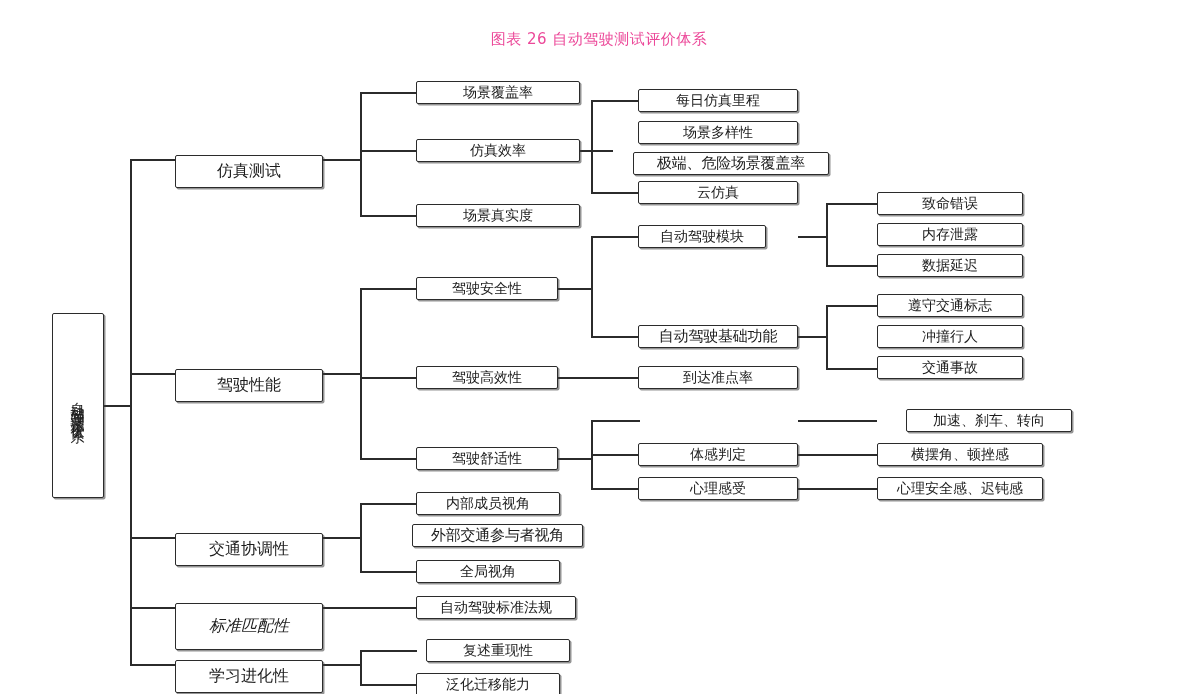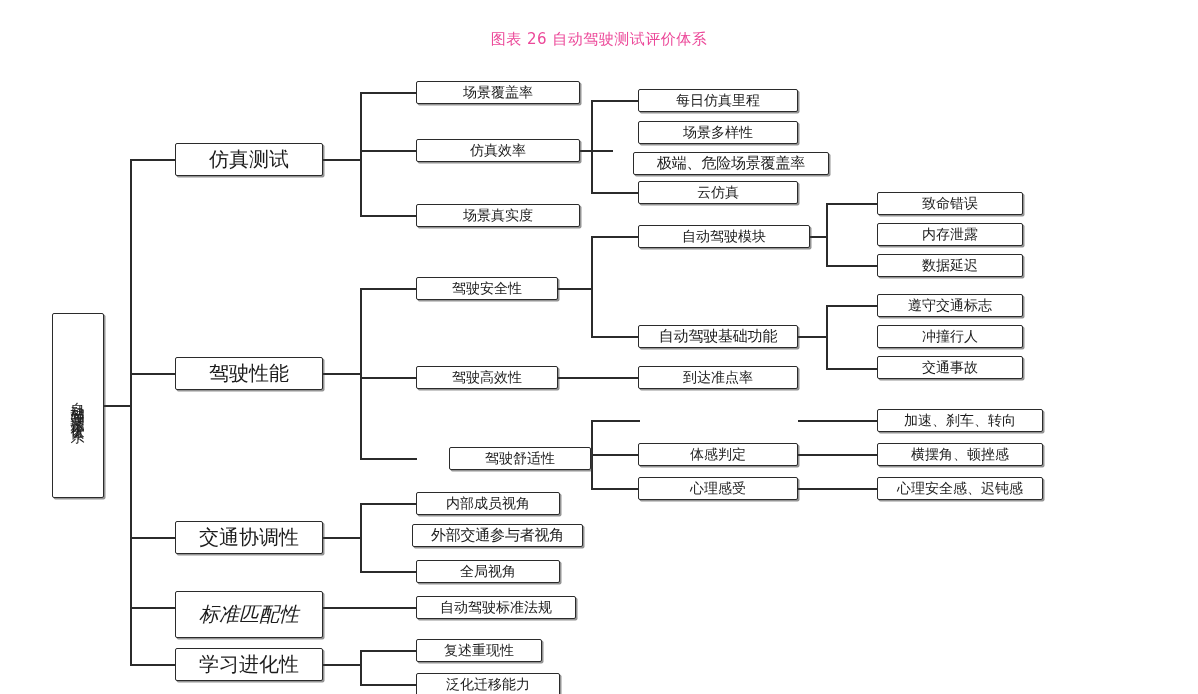--- a/index.html
+++ b/index.html
@@ -43,21 +43,21 @@
     text-align:center;
   }
   .n-root{
     writing-mode:vertical-rl;
     text-orientation:upright;
     letter-spacing:3px;
     font-size:14px;
     line-height:1;
     padding:4px 0;
   }
-  .n-l2{font-size:20px;}
+  .n-l2{font-size:16px;margin-top:12px;}
   .n-l3{font-size:14px;}
   .n-l4{font-size:14px;}
   .n-l5{font-size:14px;}
   .n-tight{font-size:15px;letter-spacing:-.2px;}
 </style>
 </head>
 <body>
 
 <div id="canvas">
 
@@ -141,44 +141,44 @@
   <div class="node n-l3" style="left:416px;top:139px;width:164px;height:23px;">仿真效率</div>
   <div class="node n-l3" style="left:416px;top:204px;width:164px;height:23px;">场景真实度</div>
 
   <div class="node n-l4" style="left:638px;top:89px;width:160px;height:23px;">每日仿真里程</div>
   <div class="node n-l4" style="left:638px;top:121px;width:160px;height:23px;">场景多样性</div>
   <div class="node n-tight" style="left:633px;top:152px;width:196px;height:23px;">极端、危险场景覆盖率</div>
   <div class="node n-l4" style="left:638px;top:181px;width:160px;height:23px;">云仿真</div>
 
   <div class="node n-l3" style="left:416px;top:277px;width:142px;height:23px;">驾驶安全性</div>
   <div class="node n-l3" style="left:416px;top:366px;width:142px;height:23px;">驾驶高效性</div>
-  <div class="node n-l3" style="left:416px;top:447px;width:142px;height:23px;margin-left:33px;">驾驶舒适性</div>
+  <div class="node n-l3" style="left:416px;top:447px;width:142px;height:23px;">驾驶舒适性</div>
 
-  <div class="node n-l4" style="left:638px;top:225px;width:172px;height:23px;">自动驾驶模块</div>
+  <div class="node n-l4" style="left:638px;top:225px;width:128px;height:23px;">自动驾驶模块</div>
   <div class="node n-tight" style="left:638px;top:325px;width:160px;height:23px;">自动驾驶基础功能</div>
 
   <div class="node n-l5" style="left:877px;top:192px;width:146px;height:23px;">致命错误</div>
   <div class="node n-l5" style="left:877px;top:223px;width:146px;height:23px;">内存泄露</div>
   <div class="node n-l5" style="left:877px;top:254px;width:146px;height:23px;">数据延迟</div>
 
   <div class="node n-l5" style="left:877px;top:294px;width:146px;height:23px;">遵守交通标志</div>
   <div class="node n-l5" style="left:877px;top:325px;width:146px;height:23px;">冲撞行人</div>
   <div class="node n-l5" style="left:877px;top:356px;width:146px;height:23px;">交通事故</div>
 
   <div class="node n-l4" style="left:638px;top:366px;width:160px;height:23px;">到达准点率</div>
 
   <div class="node n-l4" style="left:638px;top:443px;width:160px;height:23px;">体感判定</div>
   <div class="node n-l4" style="left:638px;top:477px;width:160px;height:23px;">心理感受</div>
 
-  <div class="node n-l5" style="left:877px;top:409px;width:166px;height:23px;">加速、刹车、转向</div>
+  <div class="node n-l5" style="left:906px;top:409px;width:166px;height:23px;">加速、刹车、转向</div>
   <div class="node n-l5" style="left:877px;top:443px;width:166px;height:23px;">横摆角、顿挫感</div>
   <div class="node n-l5" style="left:877px;top:477px;width:166px;height:23px;">心理安全感、迟钝感</div>
 
   <div class="node n-l3" style="left:416px;top:492px;width:144px;height:23px;">内部成员视角</div>
   <div class="node n-tight" style="left:412px;top:524px;width:171px;height:23px;">外部交通参与者视角</div>
   <div class="node n-l3" style="left:416px;top:560px;width:144px;height:23px;">全局视角</div>
 
   <div class="node n-l3" style="left:416px;top:596px;width:160px;height:23px;">自动驾驶标准法规</div>
 
-  <div class="node n-l3" style="left:416px;top:639px;width:126px;height:23px;">复述重现性</div>
+  <div class="node n-l3" style="left:426px;top:639px;width:144px;height:23px;">复述重现性</div>
   <div class="node n-l3" style="left:416px;top:673px;width:144px;height:23px;">泛化迁移能力</div>
 
 </div>
 
 </body></html>

